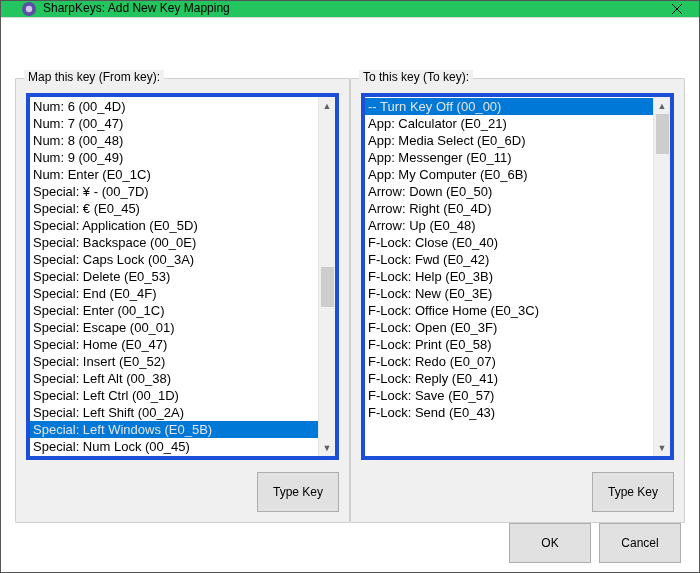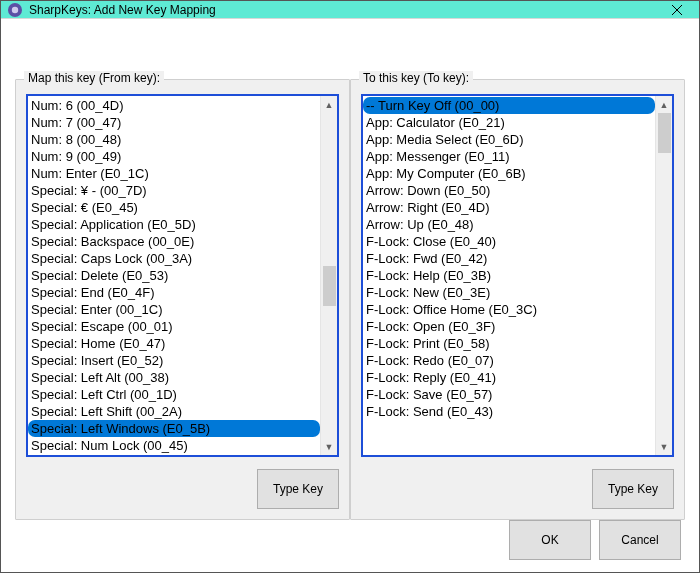--- a/index.html
+++ b/index.html
@@ -15,24 +15,24 @@
   .window {
     width: 700px; height: 573px;
     background: #fff;
     border: 1px solid #555;
     display: flex;
     flex-direction: column;
   }
   .titlebar {
     height: 30px;
     display: flex;
-    align-items: center;
-    padding-left: 6px;
+    align-items: flex-start;
+    padding-left: 20px;
     border-bottom: 1px solid #d8d8d8;
-    background: #5eead4;
+    background: #22c55e;
   }
   .titlebar .app-icon {
     width: 16px; height: 16px;
     margin-right: 6px;
   }
   .titlebar .title {
     font-size: 12px;
   }
   .titlebar .close {
     margin-left: auto;
@@ -70,41 +70,40 @@
     left: 8px;
     background: #f0f0f0;
     padding: 0 4px;
     font-size: 12px;
     color: #000;
   }
 
   .listbox-wrap {
     flex: 1;
     background: #fff;
-    border: 2px solid #1d4ed8;
+    border: 4px solid #1d4ed8;
     position: relative;
     display: flex;
     overflow: hidden;
   }
   .listbox {
     flex: 1;
     overflow: hidden;
     padding: 1px 0;
     line-height: 17px;
     font-size: 13px;
   }
   .listbox .item {
     padding: 0 3px;
     white-space: nowrap;
     cursor: default;
   }
   .listbox .item.selected {
     background: #0078d7;
-    color: #000000;
-    border-radius: 7px;
+    color: #e5e5e5;
   }
   .scrollbar {
     width: 17px;
     background: #f0f0f0;
     border-left: 1px solid #e5e5e5;
     position: relative;
   }
   .scrollbar .arrow {
     position: absolute;
     left: 0; width: 100%; height: 17px;

